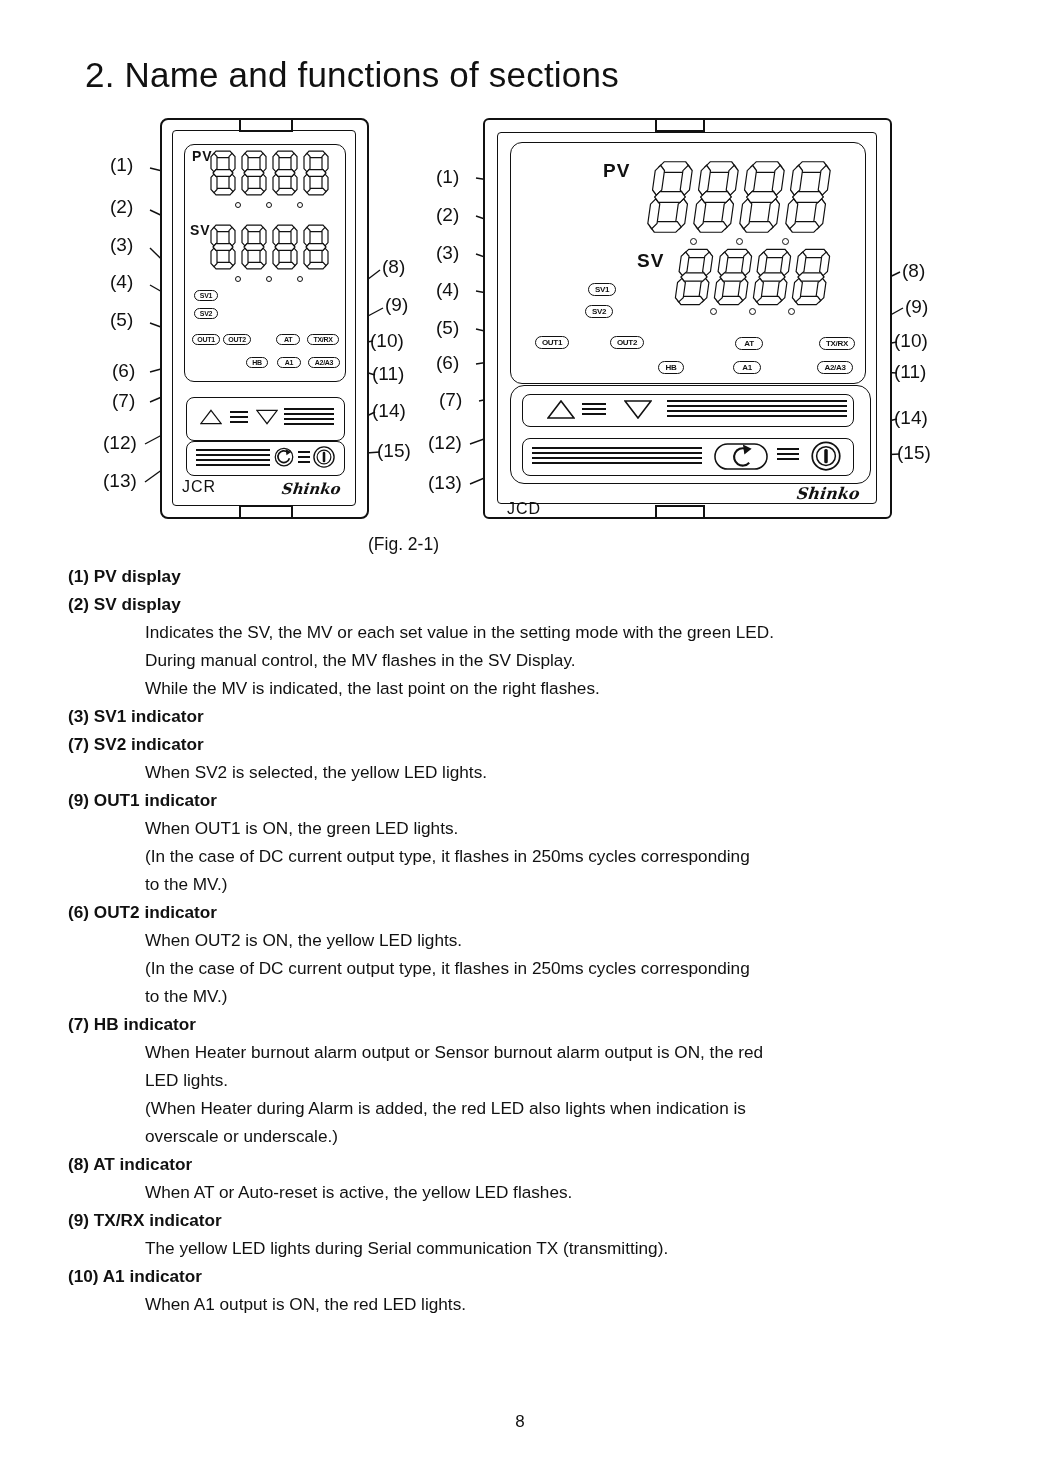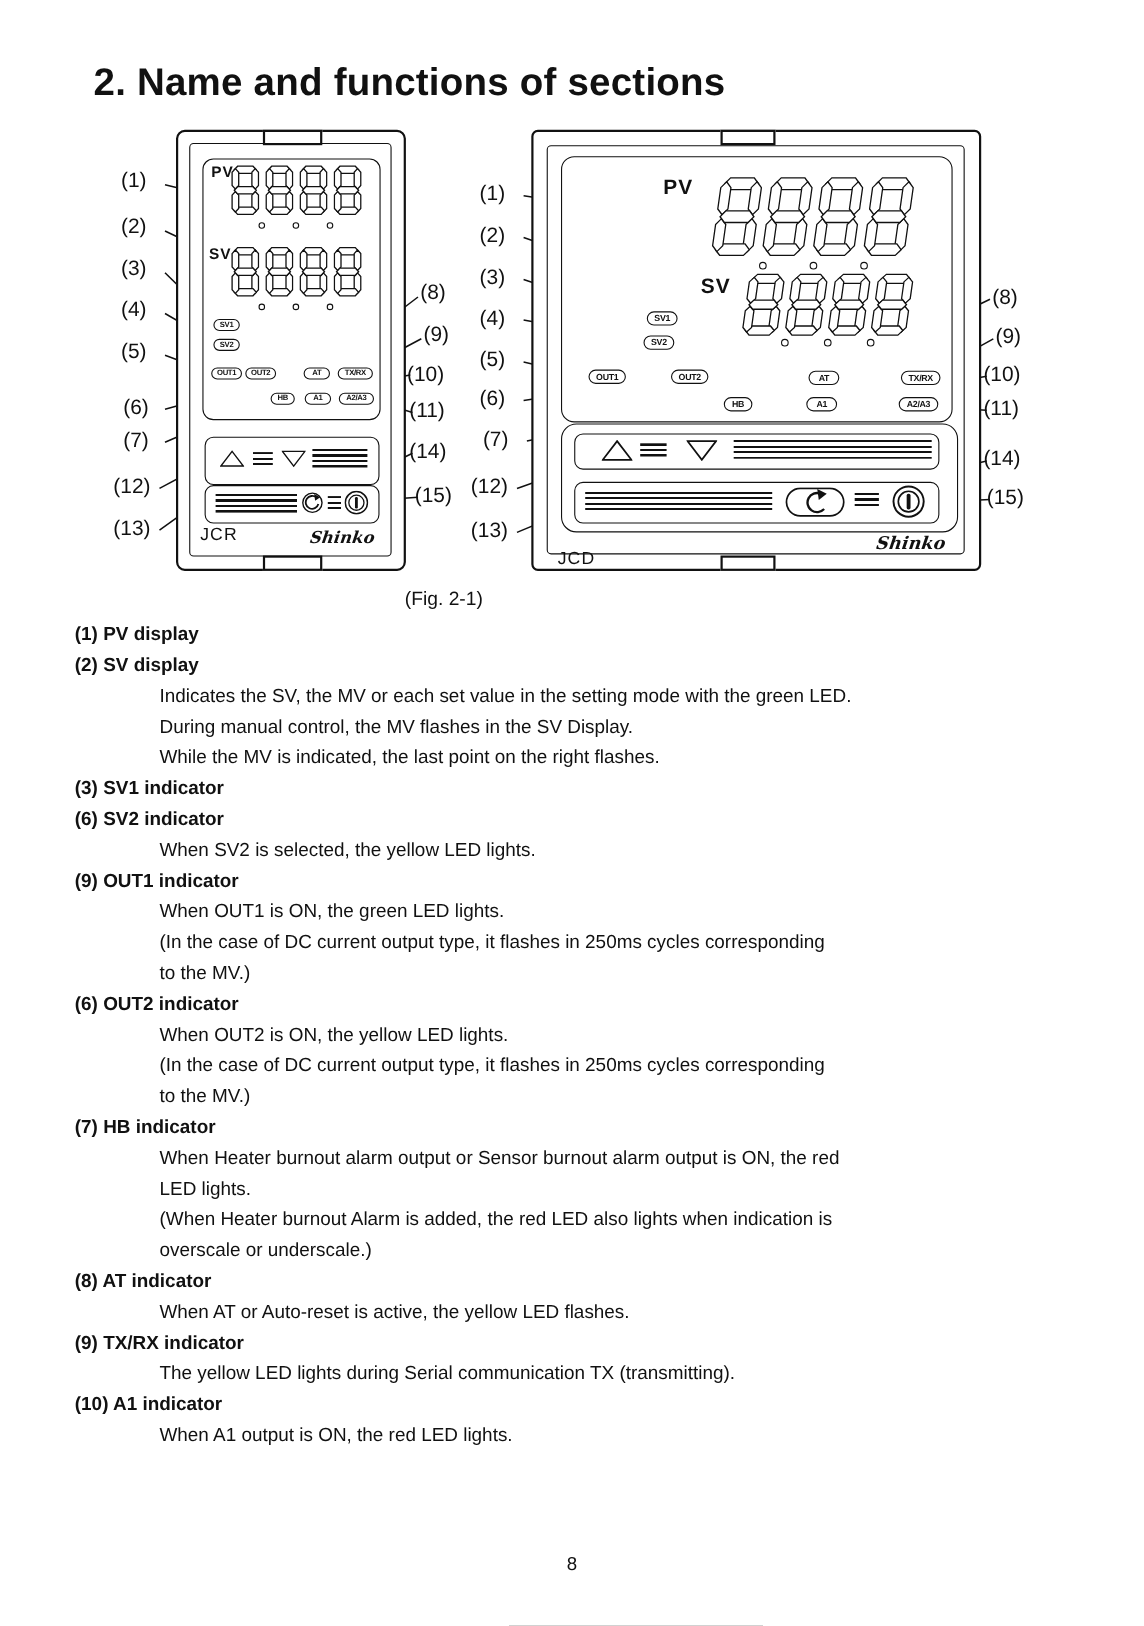--- a/index.html
+++ b/index.html
@@ -1,18 +1,18 @@
 <!DOCTYPE html>
 <html><head>
 <meta charset="utf-8">
 <style>
   html,body{margin:0;padding:0;background:#888;}
   .page{position:relative;width:1040px;height:1478px;background:#fff;margin:0 auto;
         font-family:"Liberation Sans",sans-serif;color:#111;overflow:hidden;}
-  .page-title{position:absolute;left:85px;top:55px;font-size:35px;font-weight:bold;letter-spacing:.2px;}
+  .page-title{position:absolute;left:85px;top:55px;font-size:35px;font-weight:normal;letter-spacing:.2px;}
   
   .figure-region{position:absolute;left:0;top:110px;width:1040px;height:460px;}
   .callout-svg{position:absolute;left:0;top:0;width:1040px;height:460px;}
   .callout{position:absolute;font-size:19px;color:#111;white-space:nowrap;}
   .device{position:absolute;border:2px solid #111;border-radius:8px;background:#fff;}
   .frame-inner{position:absolute;border:1.5px solid #111;border-radius:4px;}
   .notch{position:absolute;height:10px;background:#fff;border:2px solid #111;}
   .disp{position:absolute;border:1.5px solid #111;border-radius:10px;background:#fff;}
   .panel{position:absolute;border:1.5px solid #111;border-radius:8px;background:#fff;}
   .disp-label{position:absolute;font-weight:bold;letter-spacing:1px;}
@@ -383,34 +383,34 @@
     <div class="fig-caption" style="left:368px;top:424px;">(Fig. 2-1)</div>
   </div>
 
   <div class="sections" id="sections">
       <div class="sec-heading">(1) PV display</div>
       <div class="sec-heading">(2) SV display</div>
       <div class="sec-line">Indicates the SV, the MV or each set value in the setting mode with the green LED.</div>
       <div class="sec-line">During manual control, the MV flashes in the SV Display.</div>
       <div class="sec-line">While the MV is indicated, the last point on the right flashes.</div>
       <div class="sec-heading">(3) SV1 indicator</div>
-      <div class="sec-heading">(6) SV2 indicator</div>
+      <div class="sec-heading">(7) SV2 indicator</div>
       <div class="sec-line">When SV2 is selected, the yellow LED lights.</div>
       <div class="sec-heading">(9) OUT1 indicator</div>
       <div class="sec-line">When OUT1 is ON, the green LED lights.</div>
       <div class="sec-line">(In the case of DC current output type, it flashes in 250ms cycles corresponding</div>
       <div class="sec-line">to the MV.)</div>
       <div class="sec-heading">(6) OUT2 indicator</div>
       <div class="sec-line">When OUT2 is ON, the yellow LED lights.</div>
       <div class="sec-line">(In the case of DC current output type, it flashes in 250ms cycles corresponding</div>
       <div class="sec-line">to the MV.)</div>
       <div class="sec-heading">(7) HB indicator</div>
       <div class="sec-line">When Heater burnout alarm output or Sensor burnout alarm output is ON, the red</div>
       <div class="sec-line">LED lights.</div>
-      <div class="sec-line">(When Heater burnout Alarm is added, the red LED also lights when indication is</div>
+      <div class="sec-line">(When Heater during Alarm is added, the red LED also lights when indication is</div>
       <div class="sec-line">overscale or underscale.)</div>
       <div class="sec-heading">(8) AT indicator</div>
       <div class="sec-line">When AT or Auto-reset is active, the yellow LED flashes.</div>
       <div class="sec-heading">(9) TX/RX indicator</div>
       <div class="sec-line">The yellow LED lights during Serial communication TX (transmitting).</div>
       <div class="sec-heading">(10) A1 indicator</div>
       <div class="sec-line">When A1 output is ON, the red LED lights.</div>
     </div>
 
   <div class="page-number">8</div>

